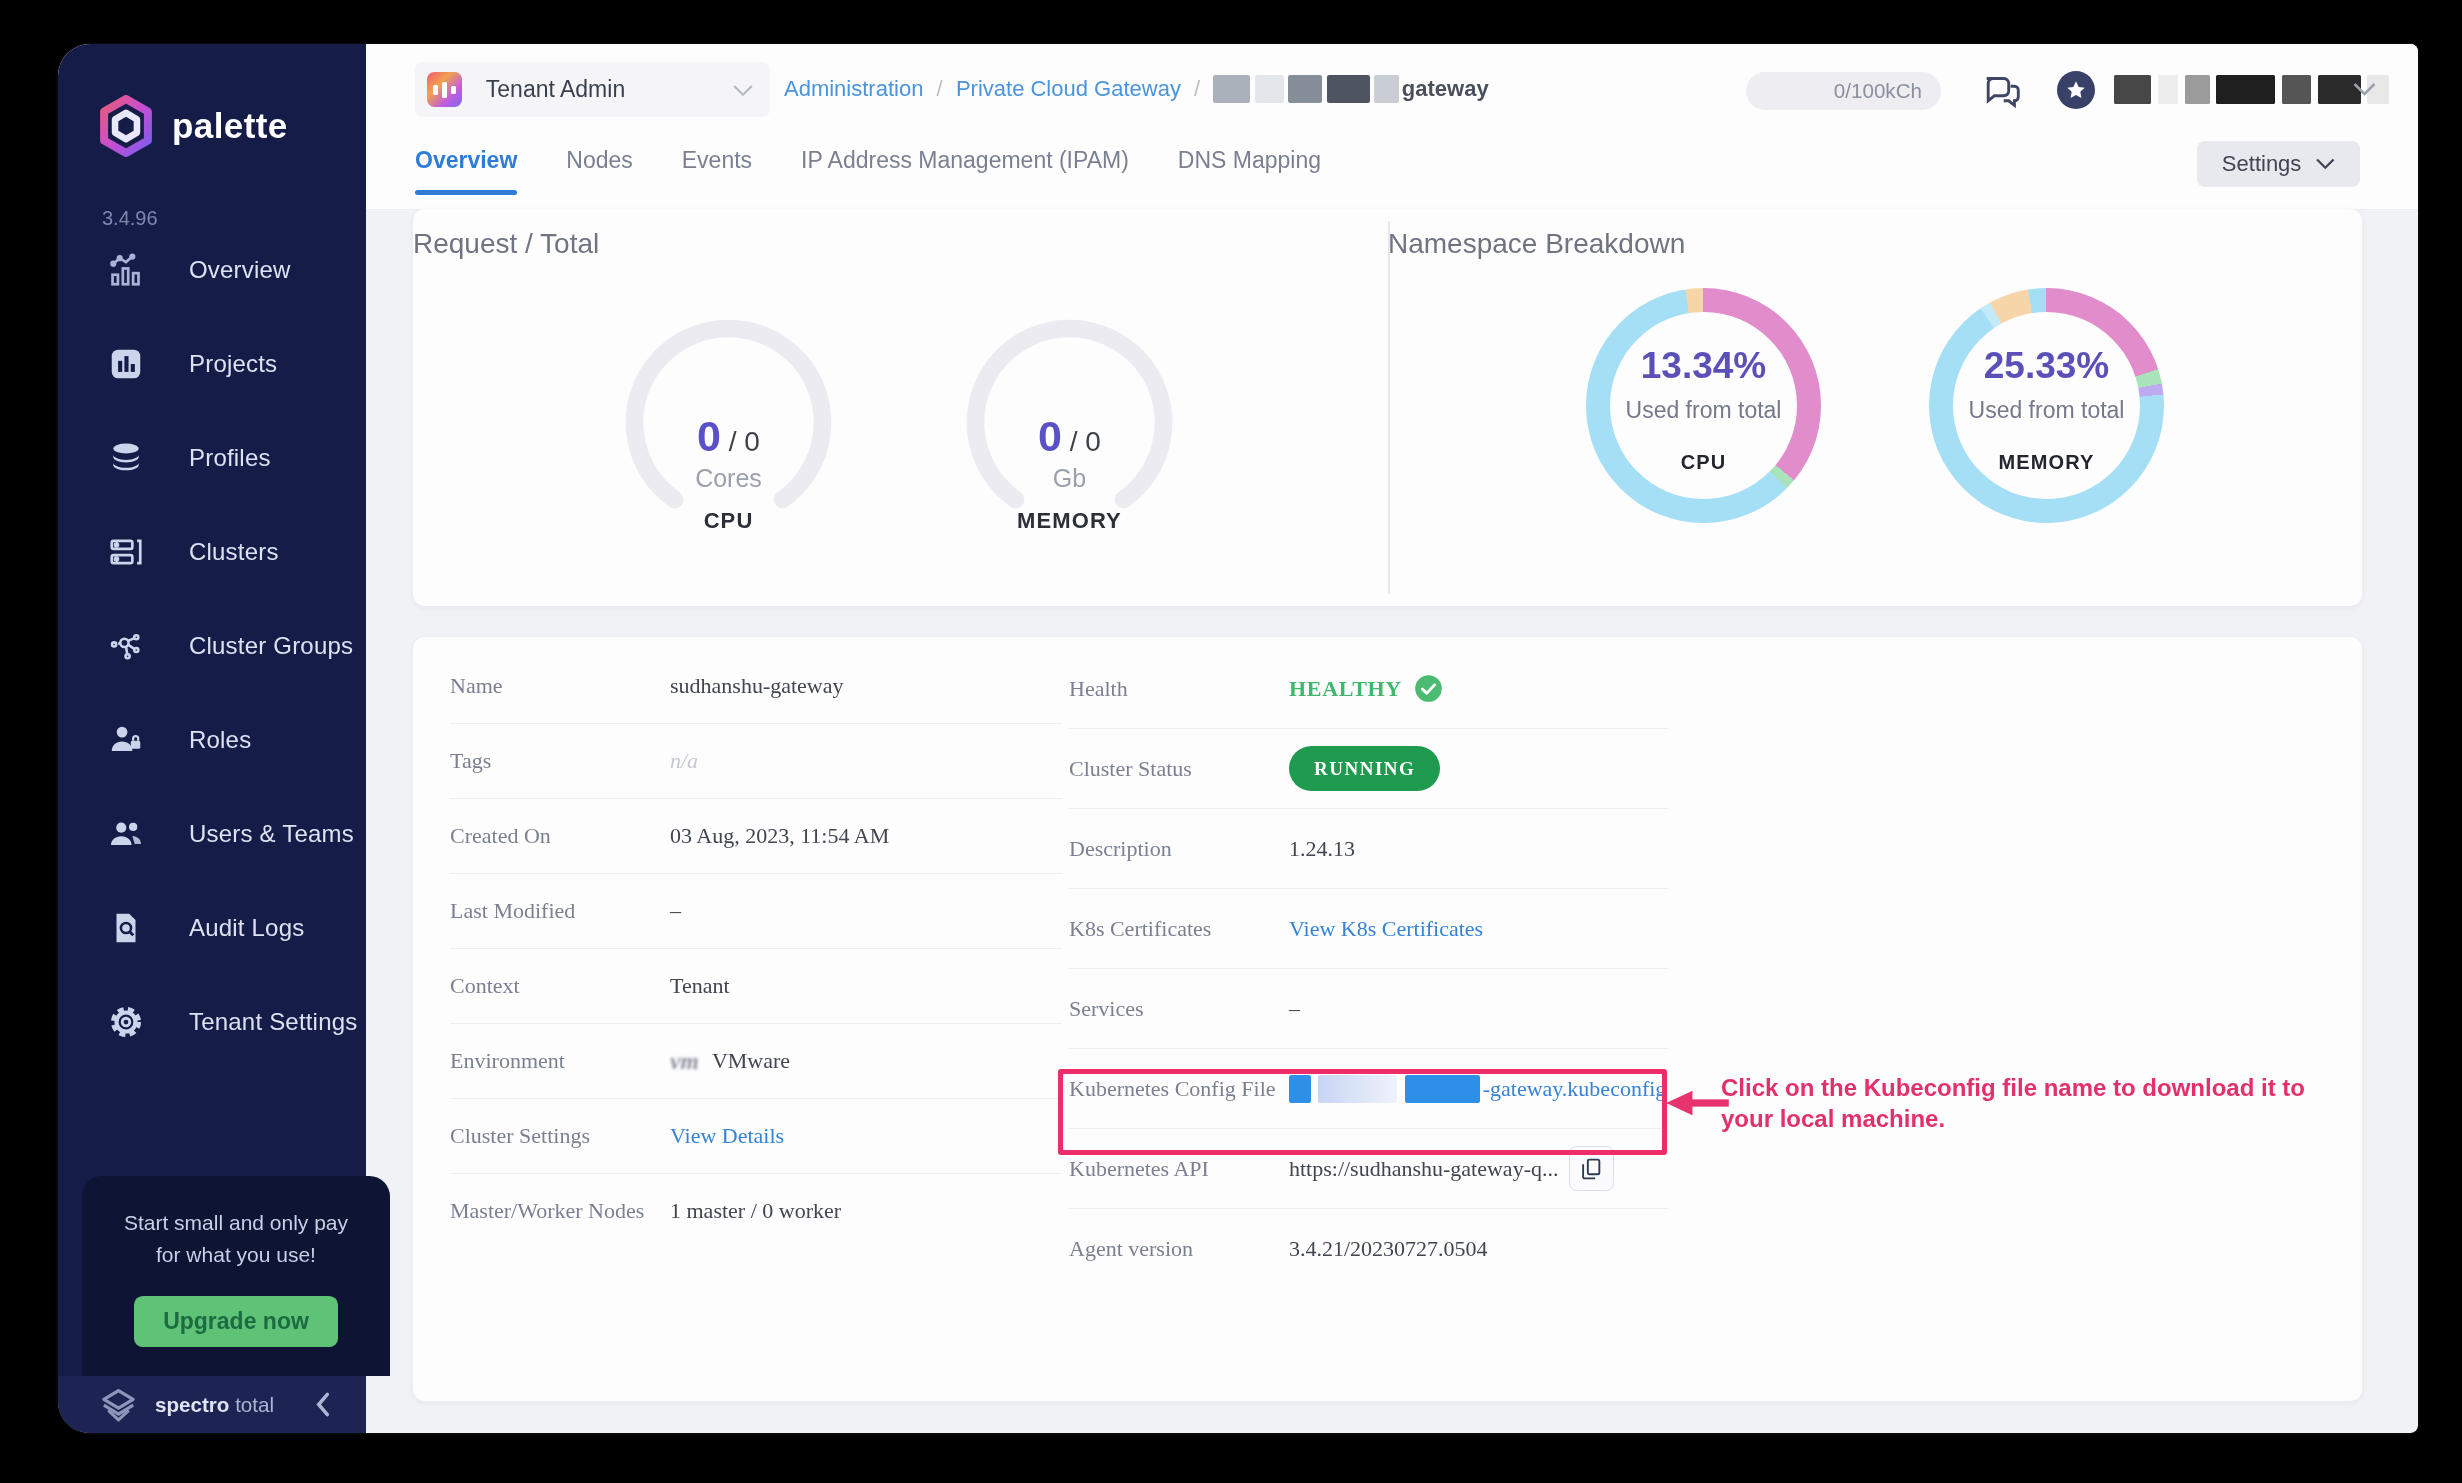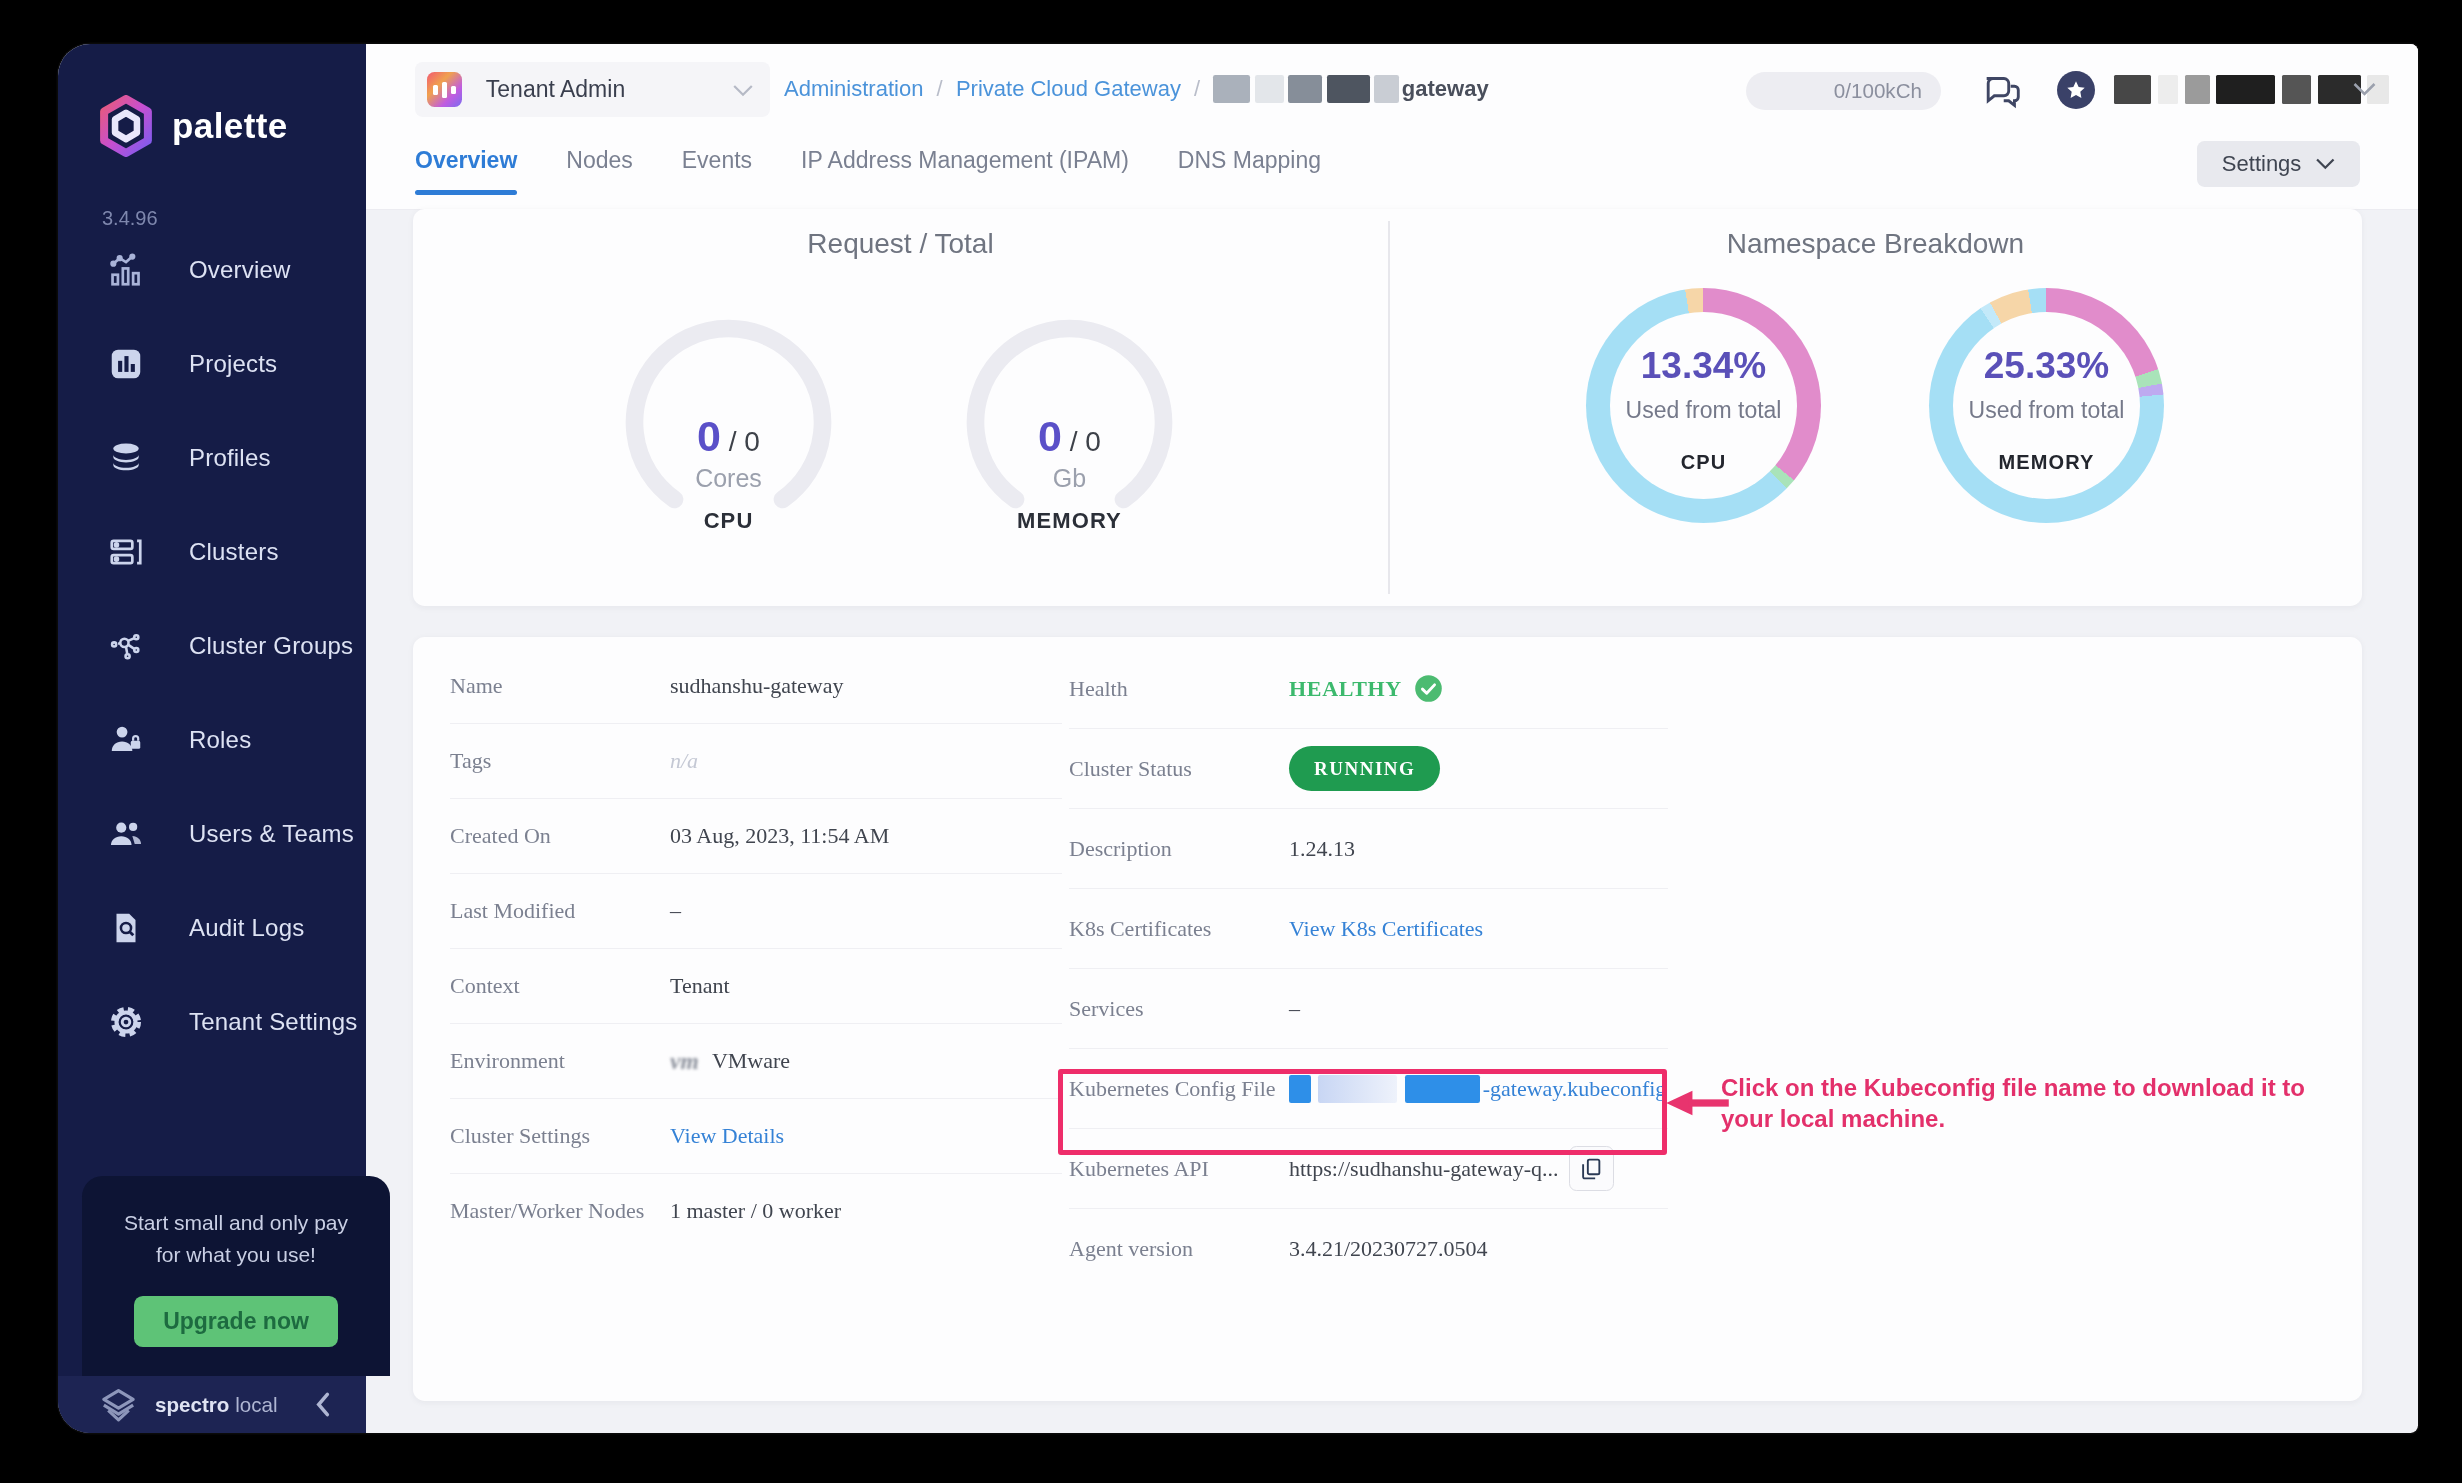--- a/index.html
+++ b/index.html
@@ -55,21 +55,21 @@
   .tabs{position:absolute;left:49px;top:103px;display:flex;gap:49px;align-items:flex-end;}
   .tab{font-size:23px;color:#7a8091;padding-bottom:20.6px;cursor:pointer;position:relative;}
   .tab.active{color:#2e7cd6;font-weight:600;}
   .tab.active:after{content:"";position:absolute;left:0;bottom:0;width:100%;height:5.1px;background:#2e7cd6;border-radius:2.9px;}
   .settings-btn{position:absolute;left:1831px;top:97px;width:163px;height:46px;background:#e8e9ee;border-radius:7.4px;
     display:flex;align-items:center;justify-content:center;gap:13.2px;font-size:22px;color:#3f4551;cursor:pointer;}
   
   .card{position:absolute;background:#fdfdfe;border-radius:11.8px;box-shadow:0 1.5px 5.9px rgba(30,35,60,.05);}
   #card-charts{left:47px;top:165px;width:1949px;height:397px;}
   .chart-divider{position:absolute;left:975px;top:11.8px;width:1.5px;height:373px;background:#e7e7ec;}
-  .chart-title{position:absolute;top:19px;font-size:28px;color:#6f7480;text-align:center;}
+  .chart-title{position:absolute;top:19px;font-size:28px;color:#6f7480;text-align:left;}
   .gauge{position:absolute;width:235px;height:235px;top:96px;}
   .gauge-num{position:absolute;left:0;top:107px;width:235px;text-align:center;color:#3d4149;font-size:28px;}
   .gauge-num b{color:#5a50c8;font-size:43px;font-weight:700;}
   .gauge-unit{position:absolute;left:0;top:159px;width:235px;text-align:center;color:#9ba0ad;font-size:25px;}
   .gauge-cat{position:absolute;left:0;top:203px;width:235px;text-align:center;color:#2b2f38;font-size:22px;font-weight:700;letter-spacing:1.1px;}
   .donut{position:absolute;width:235px;height:235px;top:79px;border-radius:50%;}
   .donut:after{content:"";position:absolute;left:24px;top:24px;width:187px;height:187px;border-radius:50%;background:#fdfdfe;}
   .donut-txt{position:absolute;width:235px;top:79px;text-align:center;z-index:2;}
   .donut-pct{font-size:37px;font-weight:700;color:#5a50b8;margin-top:57px;}
   .donut-sub{font-size:23px;color:#75798a;margin-top:10.3px;}
@@ -238,21 +238,21 @@
     </div>
 
     <div class="side-footer">
       <span class="sf-logo">
         <svg width="41" height="37" viewBox="0 0 28 25" fill="none" stroke="#8d96ba" stroke-width="2.2" stroke-linejoin="round">
           <path d="M4 9 L14 3 L24 9 L14 15 Z"></path>
           <path d="M4 13 L14 19 L24 13"></path>
           <path d="M7 16.5 L14 23 L21 16.5"></path>
         </svg>
       </span>
-      <span class="sf-text"><span style="font-weight:700;color:#dfe3f3;">spectro</span>&nbsp;<span>local</span></span>
+      <span class="sf-text"><span style="font-weight:700;color:#dfe3f3;">spectro</span>&nbsp;<span>total</span></span>
       <span class="sf-collapse">
         <svg width="22" height="29" viewBox="0 0 14 20" fill="none" stroke="currentColor" stroke-width="2.4" stroke-linecap="round">
             <polyline points="10,3 4,10 10,17"></polyline>
           </svg>
       </span>
     </div>
   </div>
 
   <div id="main">
     <div id="topbar">

